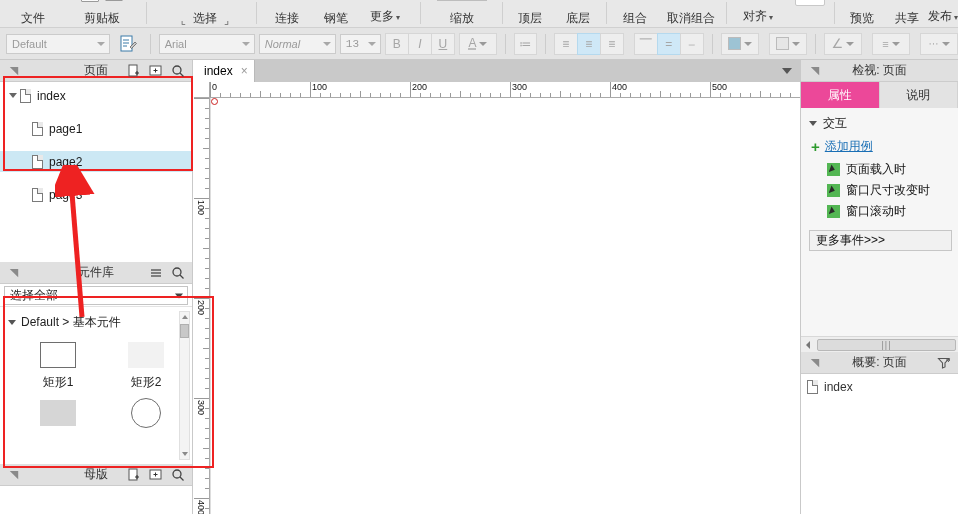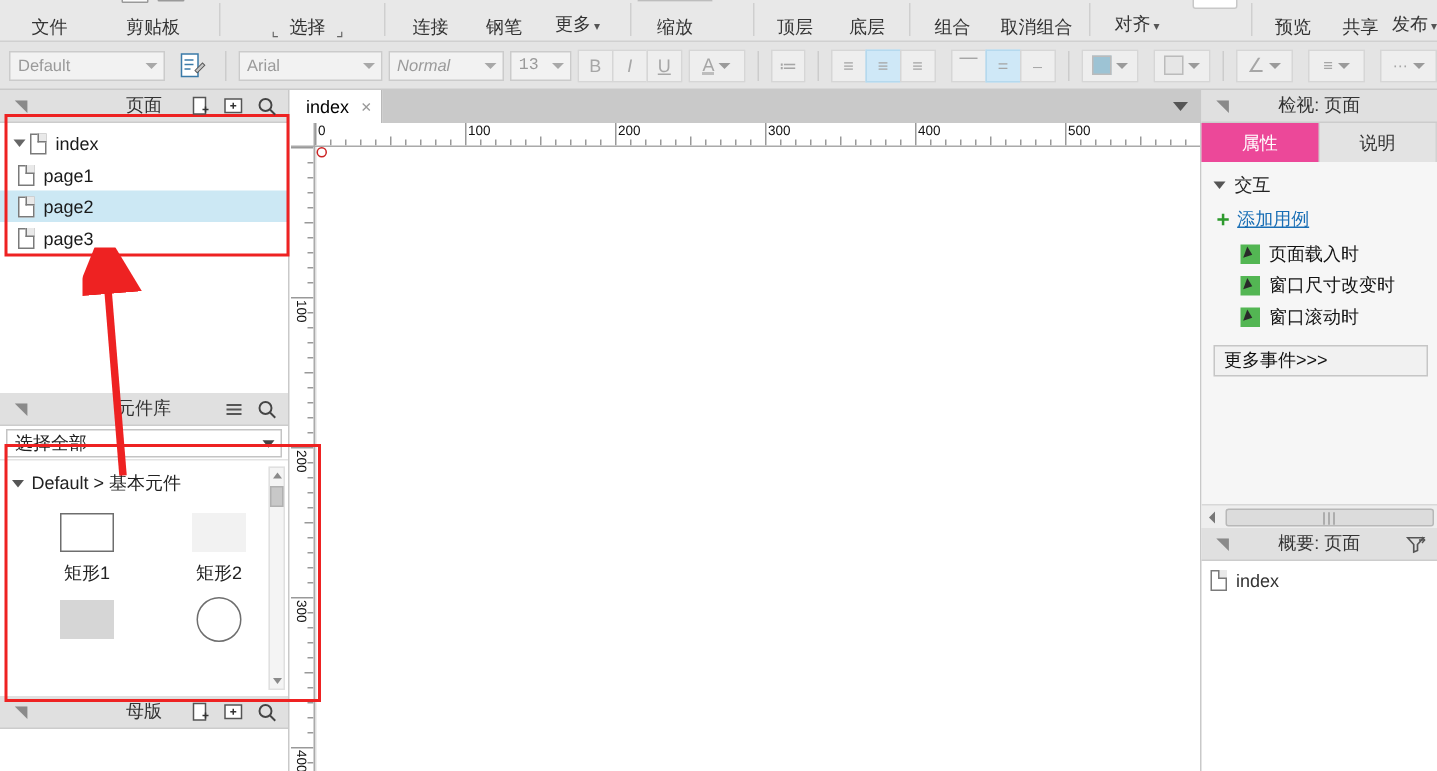--- a/index.html
+++ b/index.html
@@ -128,21 +128,21 @@
     position: absolute; left: 0; top: 60px; width: 193px; height: 202px;
     background: #ffffff; border-right: 1px solid #c9c9c9;
     display: flex; flex-direction: column;
   }
   #pages-tree { flex: 1; overflow: hidden; padding-top: 3px; }
   .tree-row {
     height: 21px; display: flex; align-items: center; font-size: 12px;
     color: #1a1a1a; padding-left: 6px; cursor: default;
   }
   .tree-row.sel { background: #cce8f4; }
-  .tree-row.indent { padding-left: 12px; }
+  .tree-row.indent { padding-left: 32px; margin-top: 12px; }
   .tw {
     width: 14px; display: flex; align-items: center; justify-content: center;
     color: #555;
   }
   .tw .tri {
     width: 0; height: 0; border-left: 4px solid #666;
     border-top: 3.5px solid transparent; border-bottom: 3.5px solid transparent;
   }
   .tw .tri.open {
     border-left: 4px solid transparent; border-right: 4px solid transparent;
@@ -413,21 +413,21 @@
         <div class="rb-label">钢笔</div>
       </div>
 
       <div class="rb-group" style="left:360px;width:50px">
         <div class="rb-label">
           <span>更多</span><span class="caret">▾</span>
         </div>
       </div>
       <div class="rb-sep" style="left:420px"></div>
 
-      <div class="rb-group" style="left:416px;width:68px">
+      <div class="rb-group" style="left:428px;width:68px">
         <div class="rb-icons">
           <span style="width:50px;height:17px;border:1px solid #bdbdbd;background:#fff;display:block"></span>
         </div>
         <div class="rb-label">缩放</div>
       </div>
       <div class="rb-sep" style="left:502px"></div>
 
       <div class="rb-group" style="left:508px;width:44px">
 
         <div class="rb-label">顶层</div>

